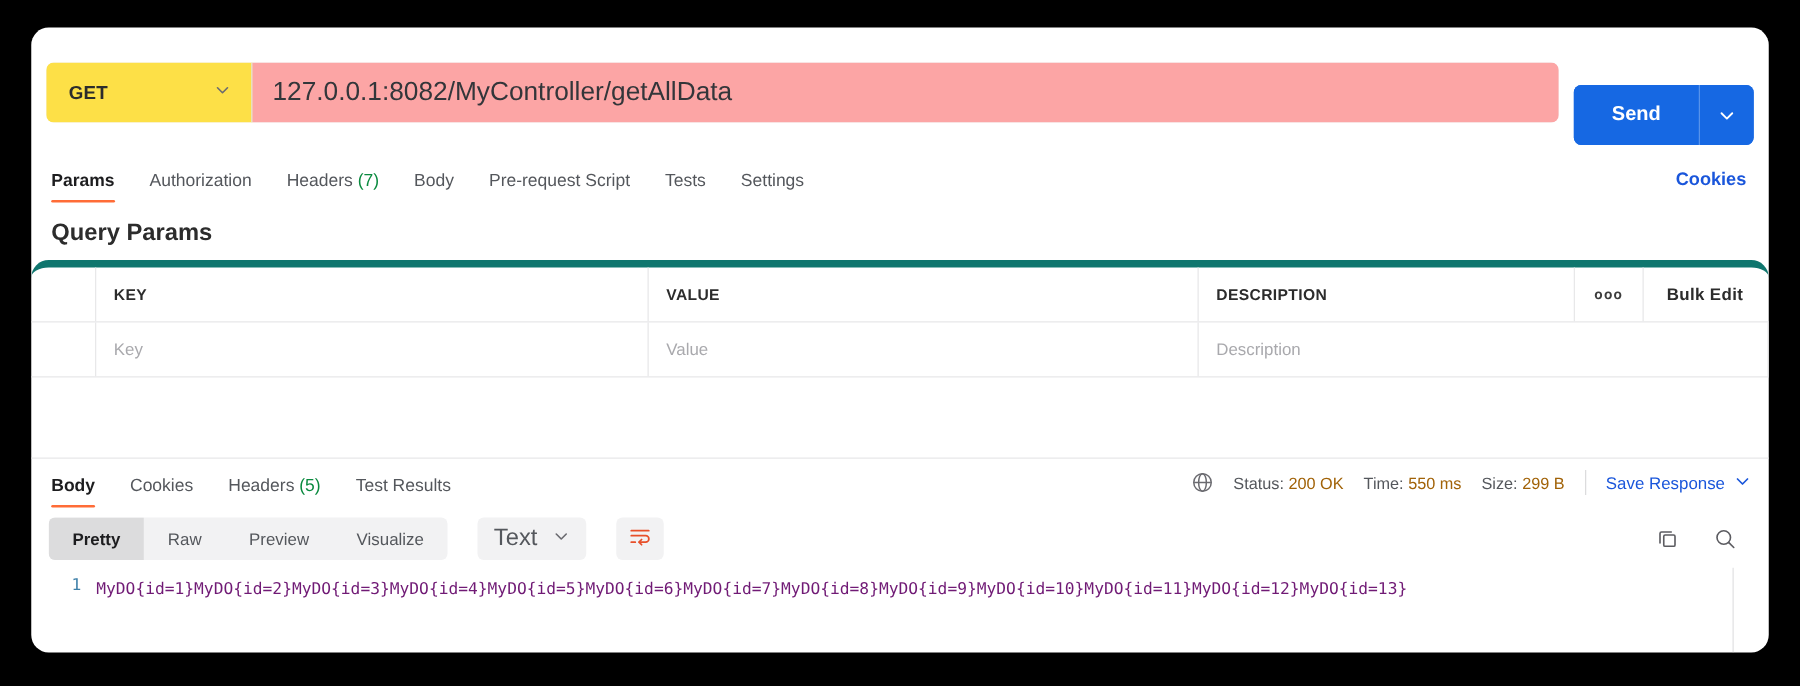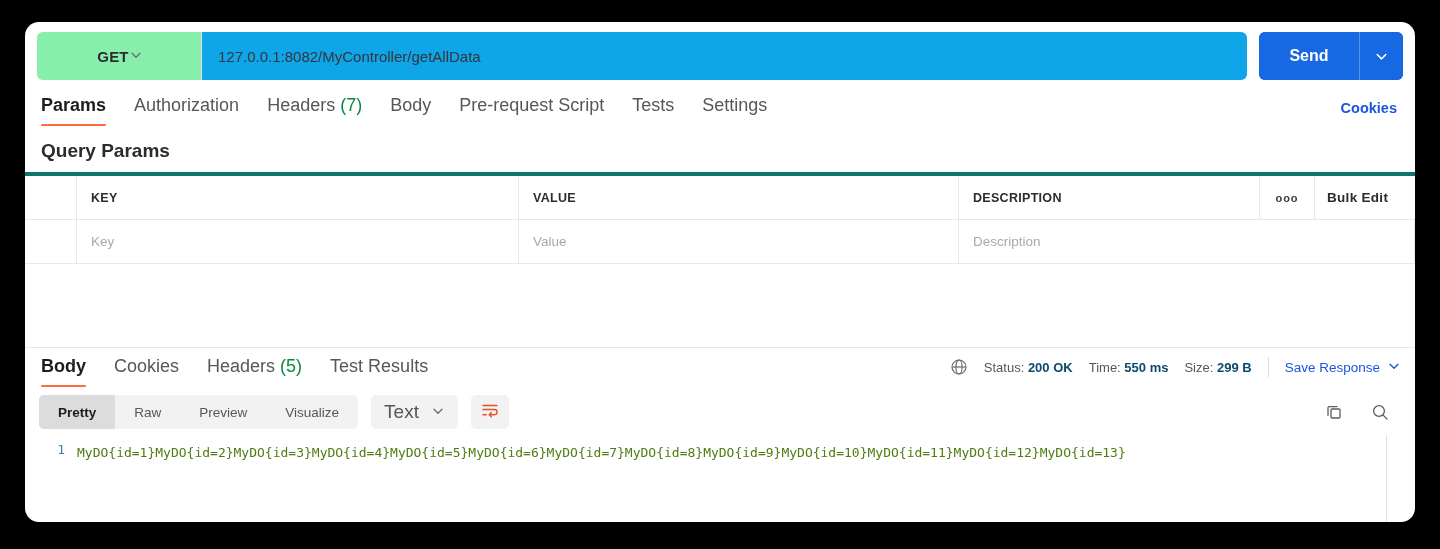--- a/index.html
+++ b/index.html
@@ -33,50 +33,51 @@
     align-items: stretch;
     height: 48px;
     border-radius: 6px;
     overflow: hidden;
     background: #f2f2f3;
   }
   .method-select {
     width: 165px;
     display: flex;
     align-items: center;
-    justify-content: center;
+    justify-content: space-between;
     padding: 0 16px 0 18px;
     font-size: 15px;
     font-weight: 700;
     color: #2c2c2c;
     letter-spacing: .2px;
     border-right: 1px solid #e1e1e3;
     cursor: pointer;
-    background: #86efac;
+    background: #fde047;
   }
   .url-input {
     flex: 1;
     display: flex;
     align-items: center;
     padding: 0 16px;
-    font-size: 15px;
+    font-size: 21px;
     color: #33363a;
-    background: #0ea5e9;
+    background: #fca5a5;
     cursor: text;
     white-space: nowrap;
     overflow: hidden;
   }
   .send-group {
     display: flex;
     align-items: stretch;
     height: 48px;
     margin-left: 12px;
     border-radius: 6px;
     overflow: hidden;
     background: #1668e3;
+    margin-top: 36px;
   }
   .send-btn {
     display: flex; align-items: center; justify-content: center;
     width: 100px;
     color: #fff; font-size: 16px; font-weight: 700;
     cursor: pointer;
     background: #1668e3;
   }
   .send-caret {
     display: flex; align-items: center; justify-content: center;
@@ -88,21 +89,21 @@
 
   
   .req-tabs {
     display: flex;
     align-items: flex-end;
     padding: 0 14px;
     height: 38px;
     position: relative;
   }
   .tab {
-    font-size: 18px;
+    font-size: 14px;
     color: #54575c;
     padding: 0 14px 10px 14px;
     cursor: pointer;
     white-space: nowrap;
     position: relative;
   }
   .tab:first-child { padding-left: 2px; }
   .tab.active { color: #1d1d1f; font-weight: 600; }
   .tab.active::after {
     content: "";
@@ -123,42 +124,42 @@
     cursor: pointer;
   }
 
   
   .qp-title {
     font-size: 19px;
     font-weight: 700;
     color: #2c2c2c;
     padding: 14px 16px 10px 16px;
   }
-  .tbl { border-top: 4px solid #0f766e; }
+  .tbl { border-top: 6px solid #0f766e; border-radius: 14px; }
   .tr {
     display: flex;
     align-items: stretch;
     border-bottom: 1px solid #e8e8e9;
   }
   .td {
     display: flex;
     align-items: center;
     padding: 0 14px;
     height: 43px;
     border-right: 1px solid #e8e8e9;
     font-size: 13.5px;
     overflow: hidden;
     white-space: nowrap;
   }
   .td.check { width: 52px; border-right: 1px solid #e8e8e9; }
   .td.key { width: 442px; }
   .td.value { width: 440px; }
   .td.desc { flex: 1; }
   .td.dots { width: 55px; justify-content: center; border-right: 1px solid #e8e8e9; }
-  .td.bulk { width: 100px; border-right: none; justify-content: flex-start; padding-left: 12px; }
+  .td.bulk { width: 100px; border-right: none; justify-content: center; padding-left: 12px; }
   .hdr .td { font-weight: 700; color: #2c2c2c; font-size: 12.5px; letter-spacing: .3px; }
   .row .td { color: #a9a9ad; }
   .dots-glyph { color: #3c3c3c; font-size: 11px; letter-spacing: 1px; }
   .bulk-txt { font-weight: 700; color: #2c2c2c; font-size: 13.5px; cursor: pointer; }
   .spacer { flex: 1; min-height: 10px; }
 
   
   .resp-top {
     display: flex;
     align-items: flex-end;
@@ -170,33 +171,33 @@
   .resp-meta {
     margin-left: auto;
     display: flex;
     align-items: center;
     gap: 16px;
     padding-bottom: 10px;
     font-size: 13px;
     color: #54575c;
   }
   .meta-item { white-space: nowrap; }
-  .meta-item .val { color: #0c4a6e; font-weight: 700; }
+  .meta-item .val { color: #a16207; font-weight: 400; }
   .divider-v { width: 1px; height: 20px; background: #dcdcdd; }
   .save-resp {
     display: flex; align-items: center; gap: 7px;
     font-size: 13.5px; font-weight: 400; color: #1a56db; cursor: pointer;
   }
   .globe { display: flex; align-items: center; }
 
   .fmt-bar {
     display: flex;
     align-items: center;
     padding: 8px 14px 6px 14px;
-    gap: 13px;
+    gap: 24px;
     text-align: right;
   }
   .seg {
     display: flex;
     background: #f2f2f3;
     border-radius: 5px;
     overflow: hidden;
     height: 34px;
   }
   .seg-item {
@@ -237,21 +238,21 @@
     font-size: 13px;
     color: #3d7fa8;
     user-select: none;
   }
   .code {
     flex: 1;
     padding-right: 58px;
     font-family: "DejaVu Sans Mono", monospace;
     font-size: 13px;
     line-height: 1.75;
-    color: #4d7c0f;
+    color: #701a75;
     word-break: break-all;
     white-space: pre-wrap;
     padding-top: 3px;
   }
   .vscroll {
     position: absolute;
     right: 28px; top: 0; bottom: 0;
     width: 1px;
     background: #e2e2e3;
   }

